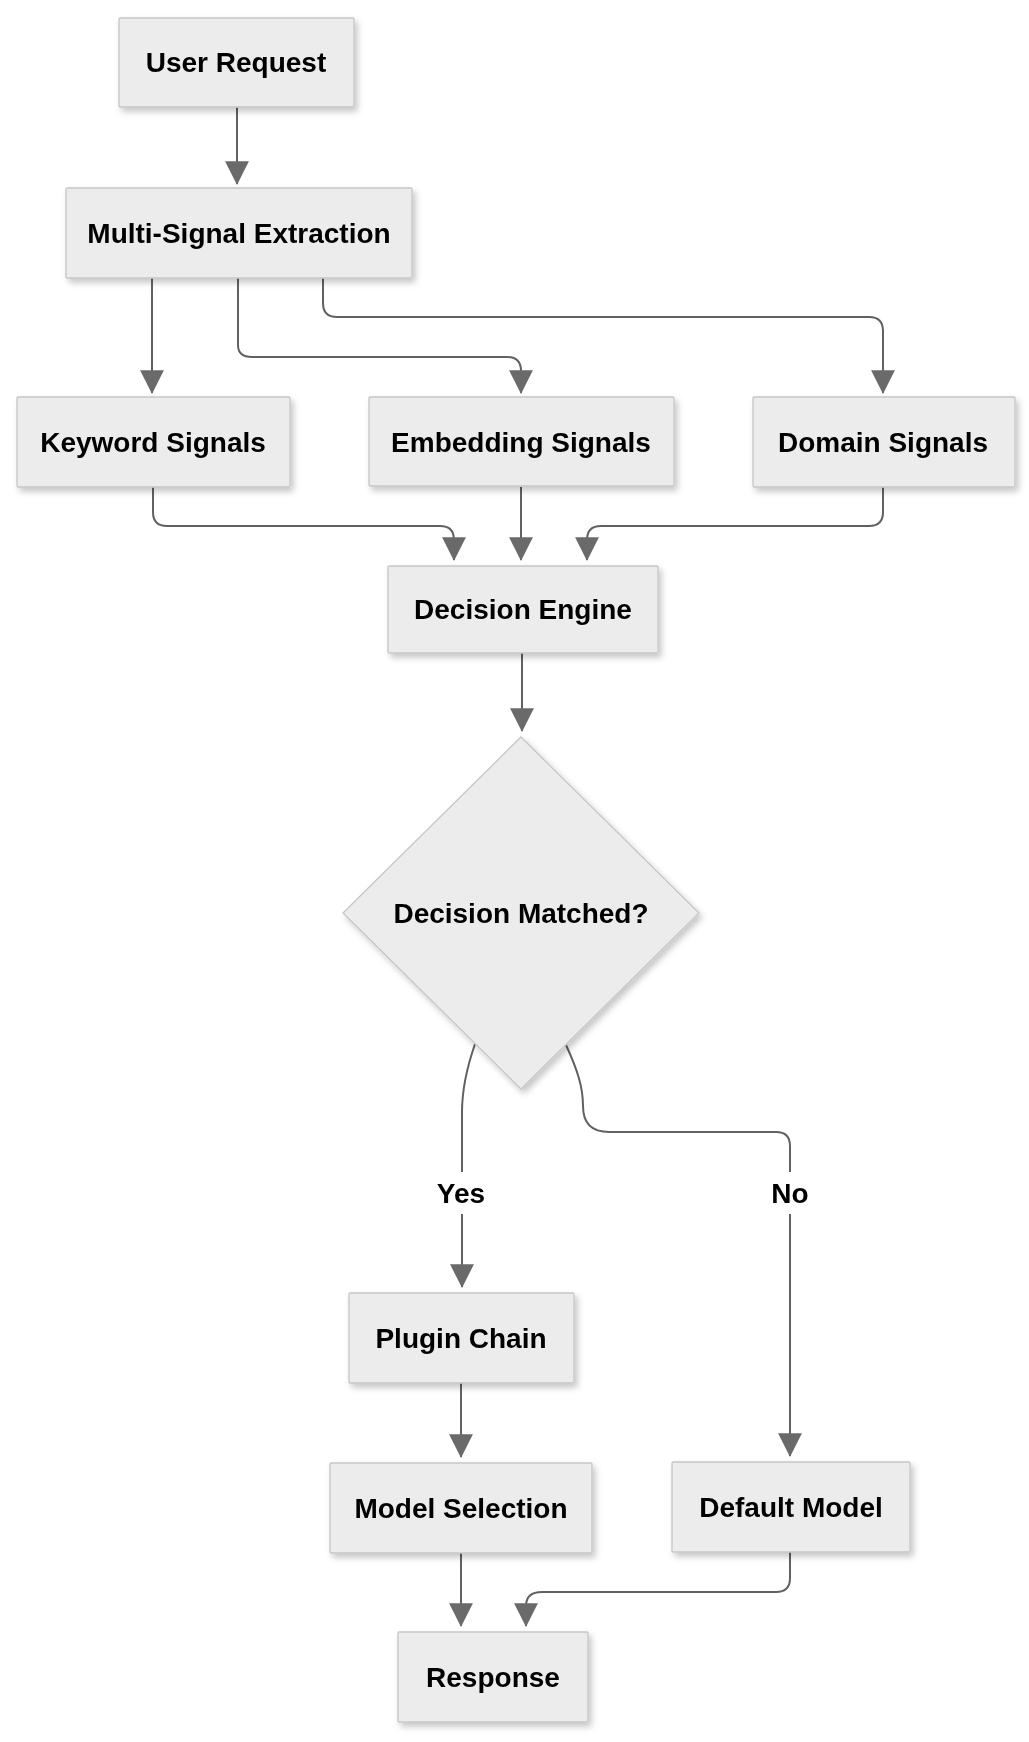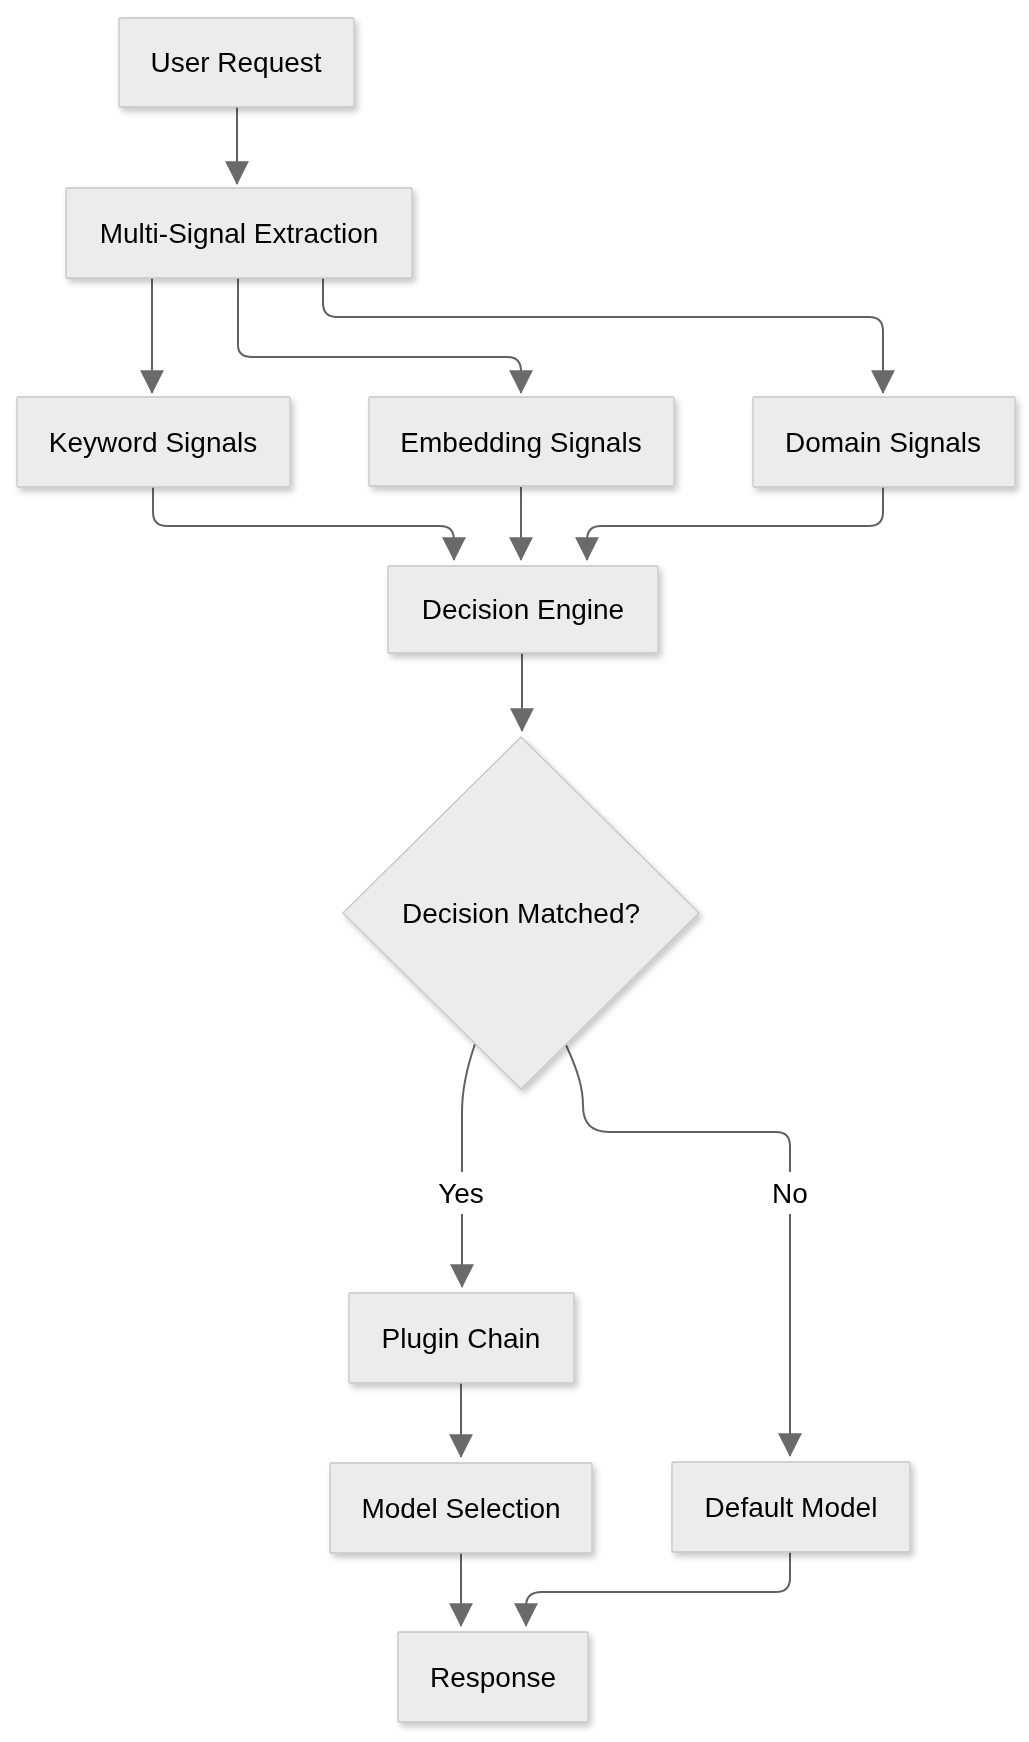--- a/index.html
+++ b/index.html
@@ -9,20 +9,21 @@
     --edge:#616161;
     --arrowhead:#6a6a6a;
     --text:#000000;
   }
   html,body{margin:0;padding:0;background:var(--bg);}
   .canvas{
     position:relative;
     width:1029px;height:1742px;
     background:var(--bg);
     font-family:"Liberation Sans", sans-serif;
+    font-weight:bold;
   }
   svg{display:block;}
   .edge{
     fill:none;
     stroke:var(--edge);
     stroke-width:2px;
   }
   .shape{
     fill:var(--node-fill);
     stroke:var(--node-border);

